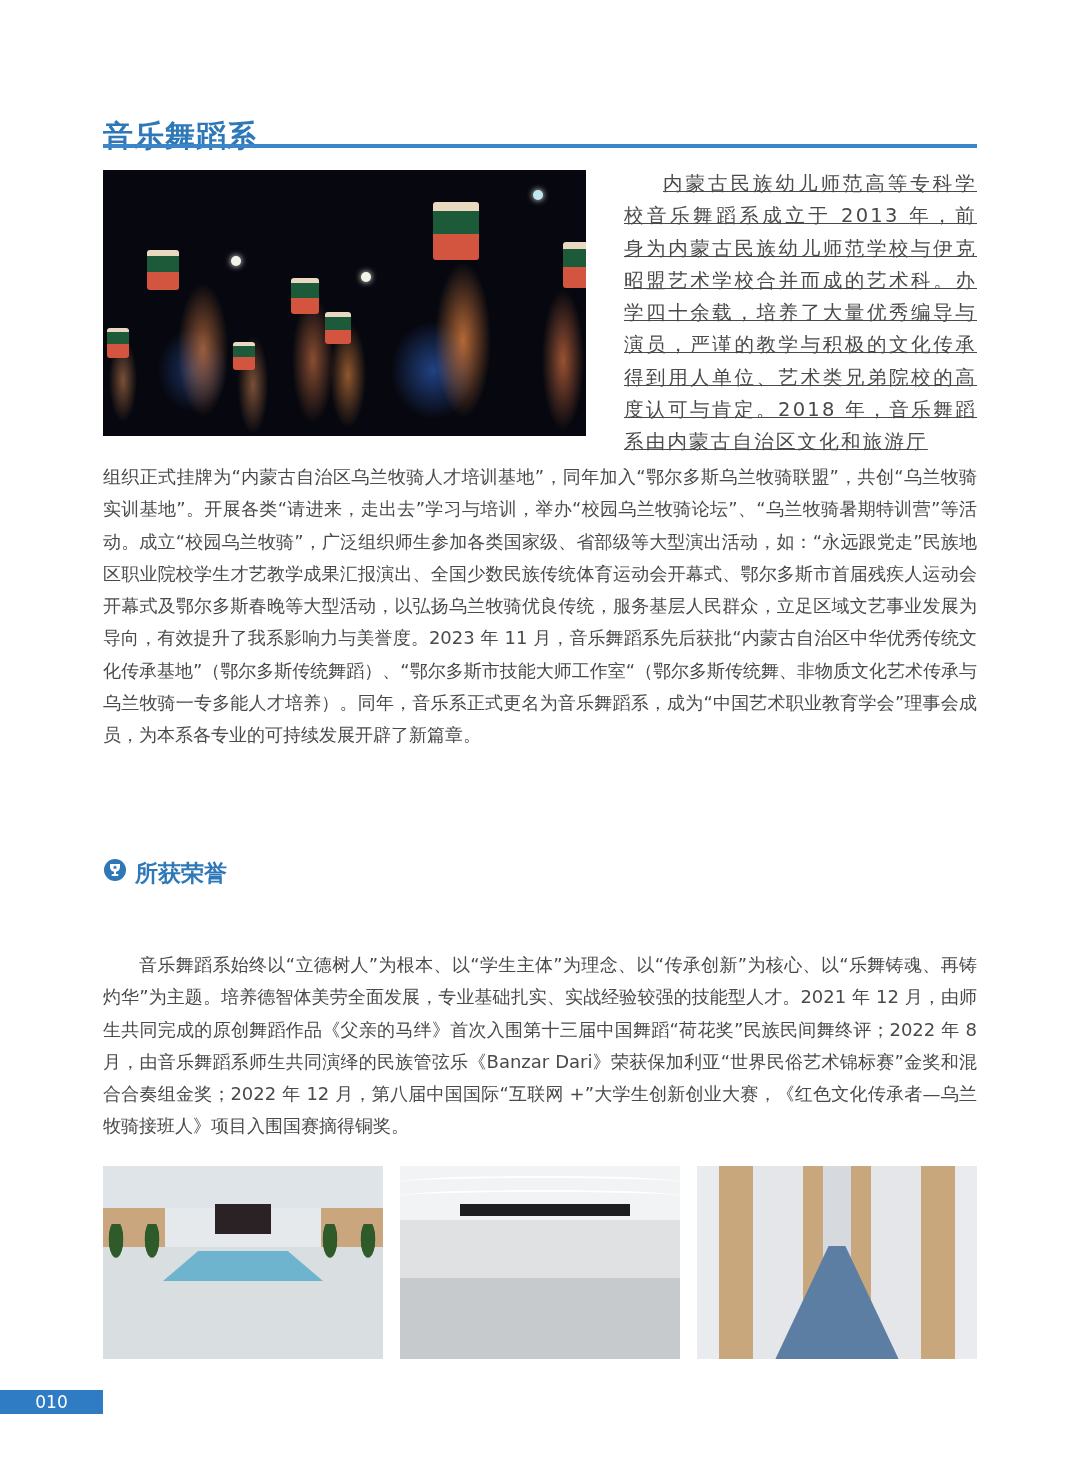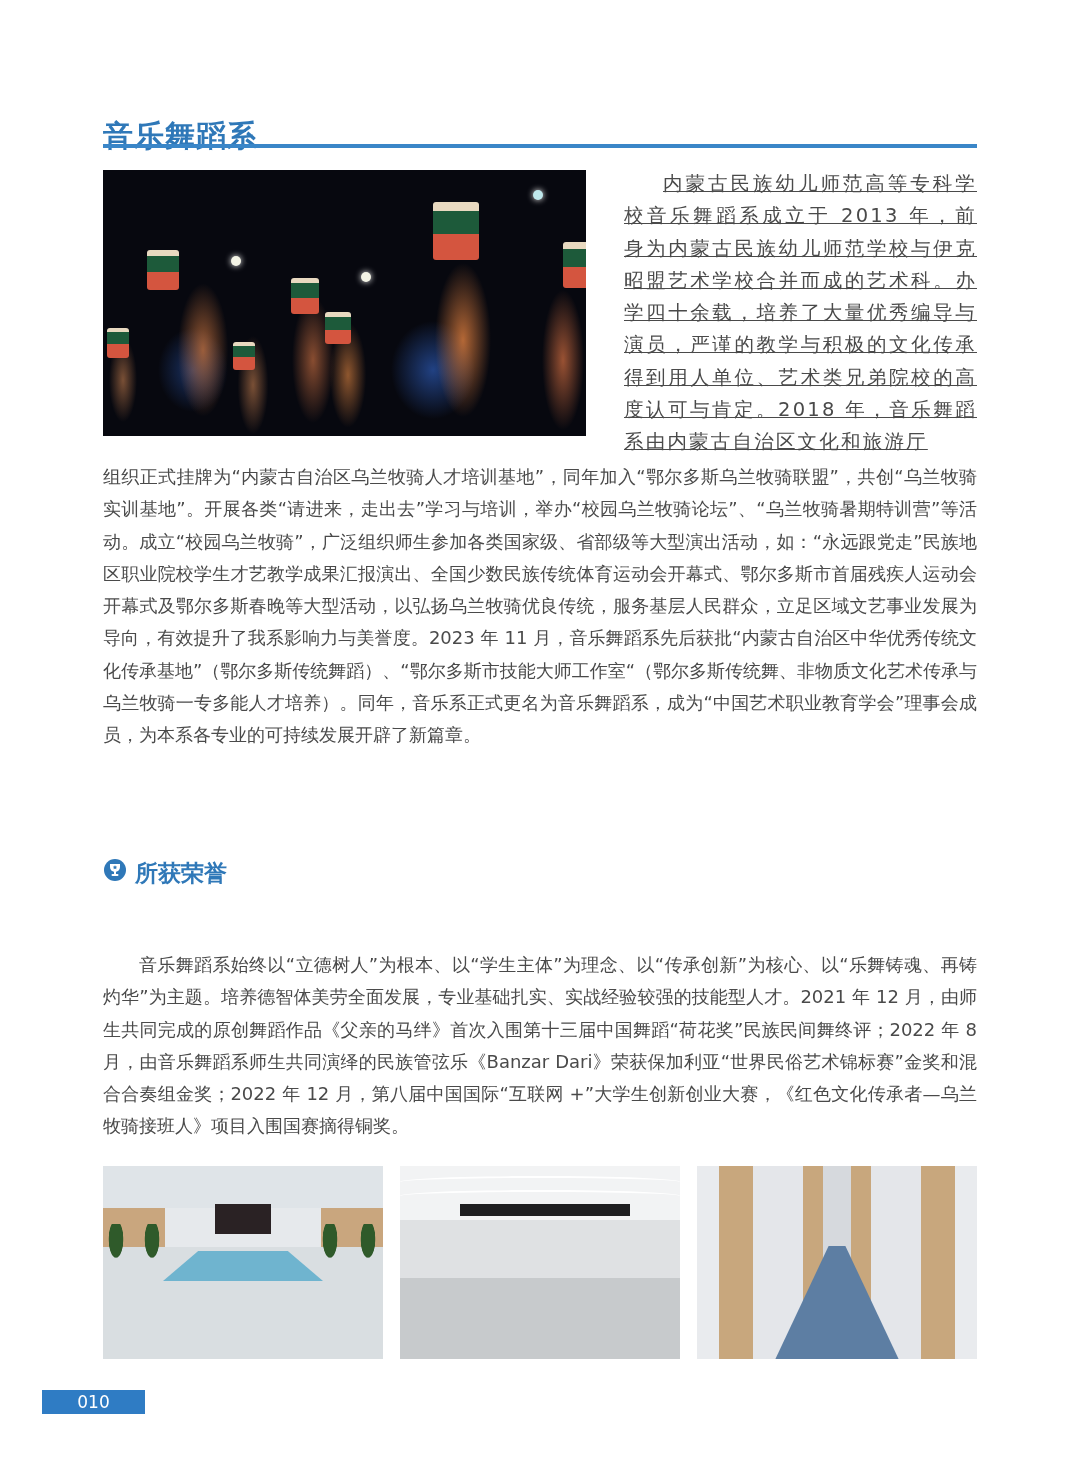--- a/index.html
+++ b/index.html
@@ -47,21 +47,21 @@
   .ph1 .plant { position:absolute; width:18px; height:38px; background:radial-gradient(ellipse at 50% 40%, #2f5a2a 0 55%, transparent 60%); }
   .ph2 { background:
           linear-gradient(180deg, #f2f3f4 0 28%, #dfe1e3 28% 58%, #c7cacc 58%); }
   .ph2 .mirror { position:absolute; left:60px; top:38px; width:170px; height:12px; background:#1e1e20; }
   .ph2 .arc { position:absolute; left:0; width:280px; height:18px; border-top:2px solid #fff; border-radius:50% 50% 0 0/30% 30% 0 0; }
   .ph3 { background:
           linear-gradient(90deg, #e9ebee 0 8%, #c8a77d 8% 20%, #e4e6ea 20% 38%, #c8a77d 38% 45%, #d6d9dd 45% 55%, #c8a77d 55% 62%, #e4e6ea 62% 80%, #c8a77d 80% 92%, #e9ebee 92%); }
   .ph3 .floor { position:absolute; left:0; top:80px; width:280px; height:113px; background:#5d7ea3;
                 clip-path:polygon(47% 0, 53% 0, 72% 100%, 28% 100%); }
   .page-num { position:absolute; left:0; top:1390px; width:103px; height:24px; background:#2f7cc4;
-              color:#ffffff; font-size:17px; line-height:24px; text-align:center;margin-left:42px; }
+              color:#ffffff; font-size:17px; line-height:24px; text-align:center; }
 </style>
 </head>
 <body>
 
 <div class="title">音乐舞蹈系</div>
 <div class="title-rule"></div>
 
 <div class="hero" title="身着蒙古族传统服饰的舞者在夜间舞台上表演">
   <div class="hat" style="left:44px;top:80px;width:32px;height:40px;"></div>
   <div class="hat" style="left:188px;top:108px;width:28px;height:36px;"></div>

